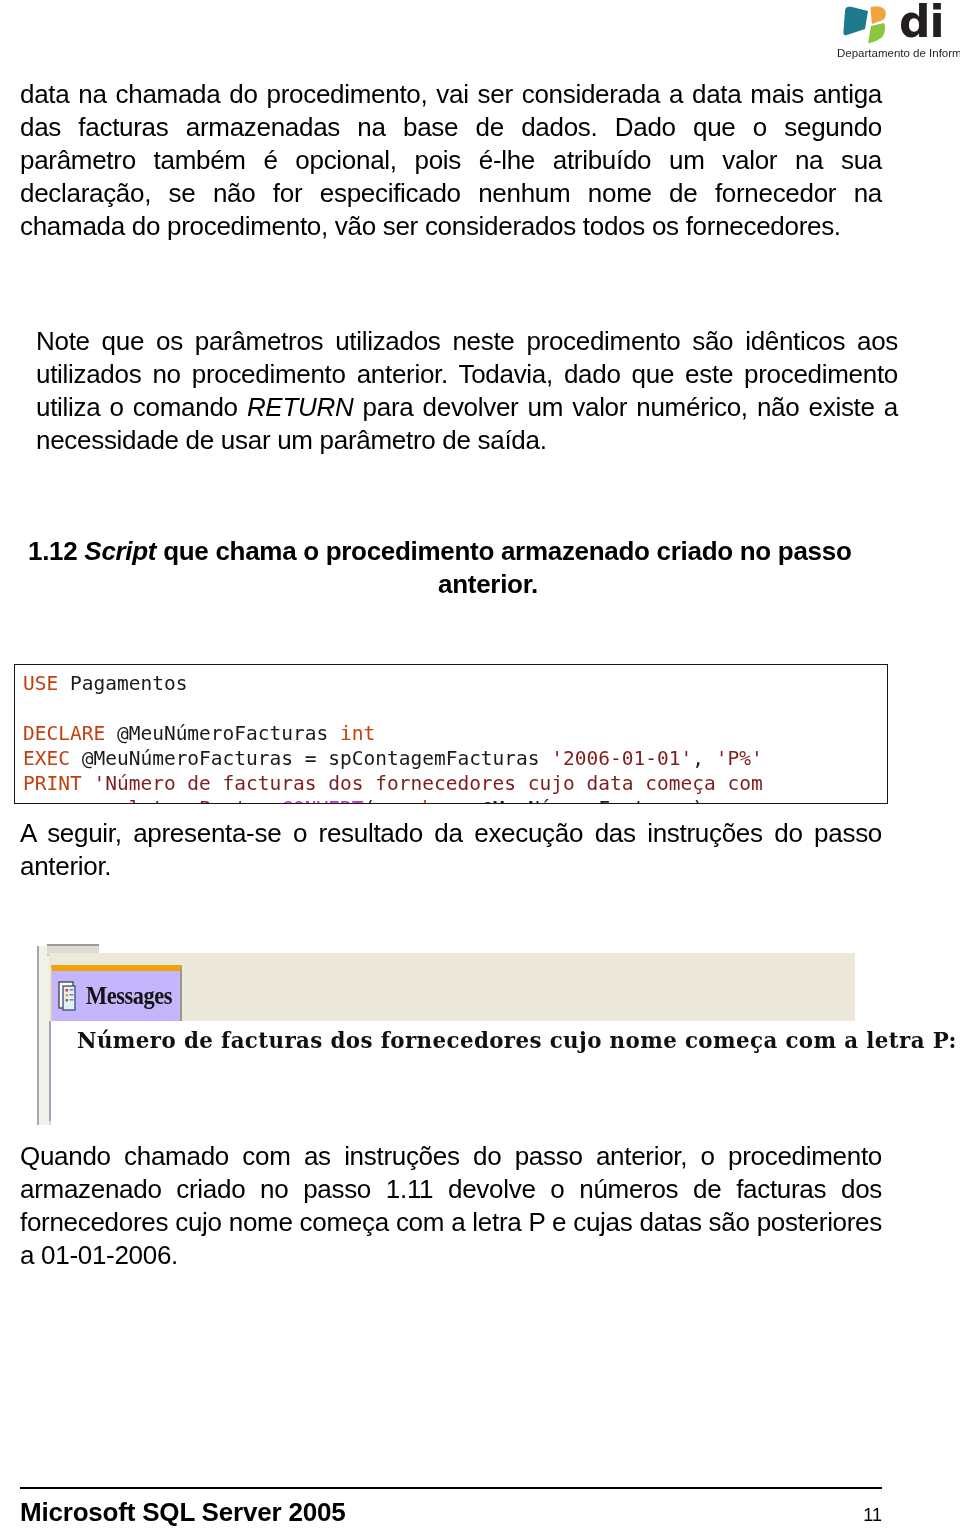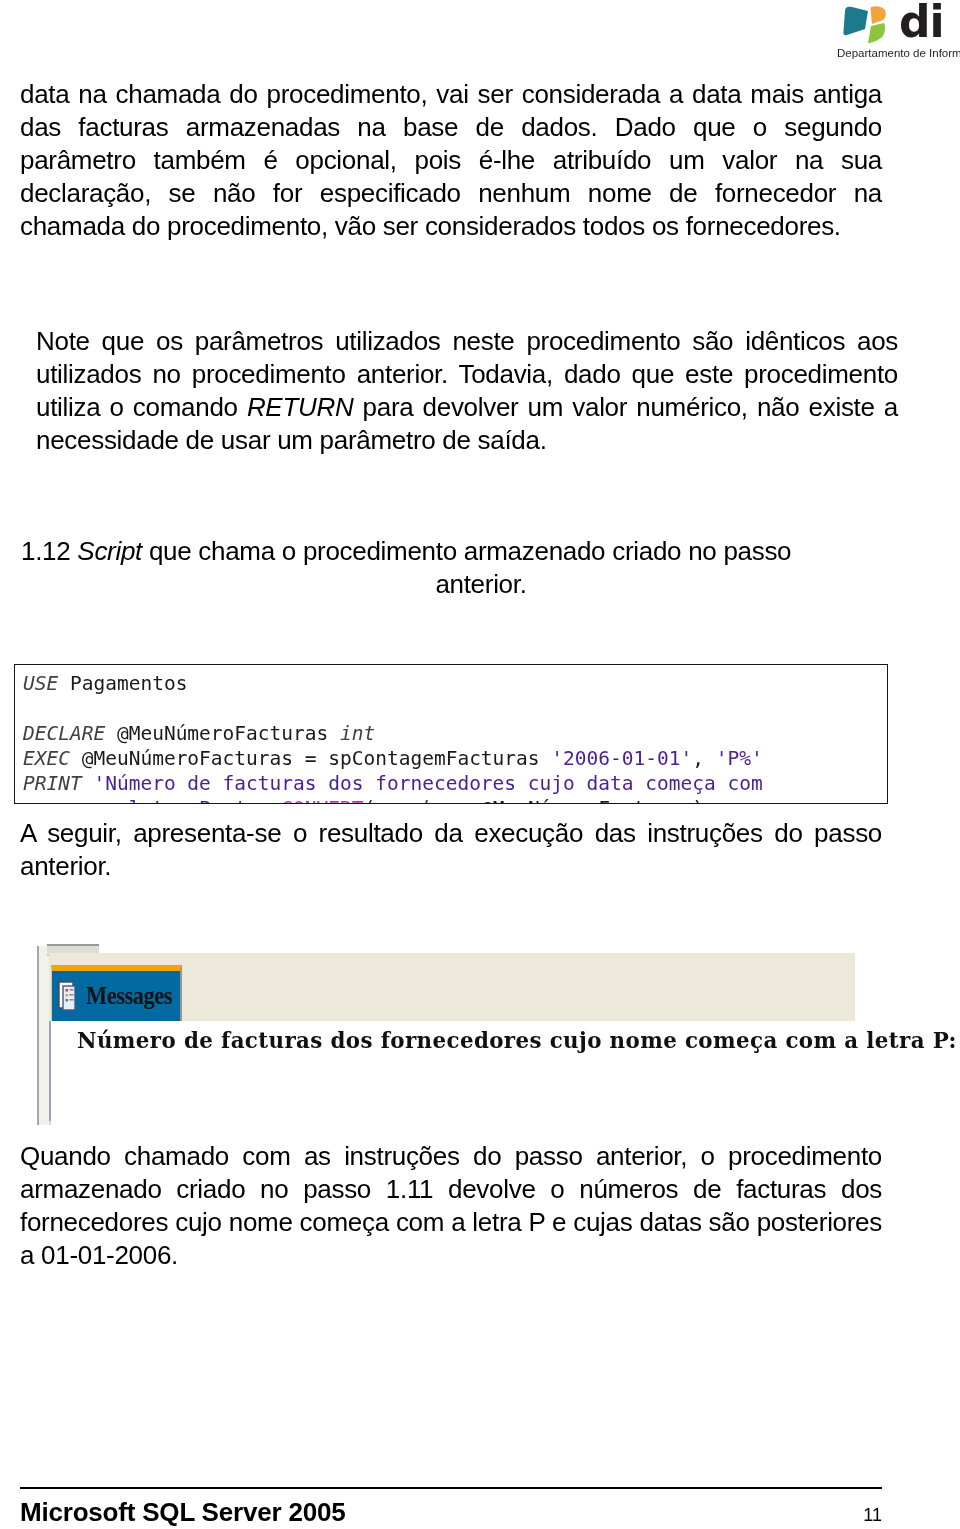--- a/index.html
+++ b/index.html
@@ -64,21 +64,21 @@
     font-size: 26px;
     line-height: 33px;
     color: #000000;
     text-align: justify;
     letter-spacing: -0.3px;
   }
   .para.lastline-left { text-align-last: left; }
 
   .p1 { position: absolute; left: 20px; top: 78px;  width: 862px; }
   .p2 { position: absolute; left: 36px; top: 325px; width: 862px; }
-  .heading { position: absolute; left: 21px; top: 535px; width: 862px; }
+  .heading { position: absolute; left: 28px; top: 535px; width: 862px; font-weight: bold; }
   .heading .num { }
   .heading .cont { display: block; padding-left: 58px; text-align: center; }
   .p3 { position: absolute; left: 20px; top: 817px; width: 862px; }
   .p4 { position: absolute; left: 20px; top: 1140px; width: 862px; }
 
   .ital { font-style: italic; }
 
   
   .code-box {
     position: absolute;
@@ -94,22 +94,22 @@
   }
   .code-box pre {
     margin: 0;
     font-family: "DejaVu Sans Mono", monospace;
     font-size: 19.5px;
     line-height: 25px;
     white-space: pre;
     color: #1a1a1a;
     letter-spacing: 0px;
   }
-  .kw   { color: #404040; font-style: italic; }
-  .str  { color: #4c1d95; }
+  .kw   { color: #c2410c; }
+  .str  { color: #7f1d1d; }
   .fn   { color: #bb33bb; }
   .plain{ color: #1a1a1a; margin-top: 16px; }
   .op   { color: #8a8a8a; }
 
   
   .shot {
     position: absolute;
     left: 33px;
     top: 940px;
     width: 822px;
@@ -142,21 +142,21 @@
     position: absolute;
     left: 16px; top: 13px;
     width: 806px; height: 68px;
     background: #ece9db;
     border-bottom: 2px solid #8d8d86;
   }
   .tab {
     position: absolute;
     left: 2px; top: 12px;
     width: 131px; height: 56px;
-    background: #0369a1;
+    background: #c4b5fd;
     border-top: 6px solid #f0a30a;
     border-left: 1px solid #cfcbb9;
     border-right: 2px solid #9a978c;
     box-sizing: border-box;
     display: flex;
     align-items: center;
     gap: 6px;
     padding-left: 6px;
   }
   .tab-icon {

